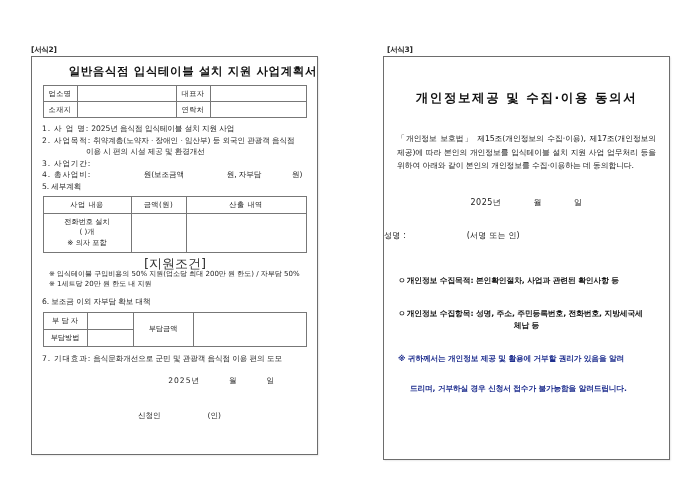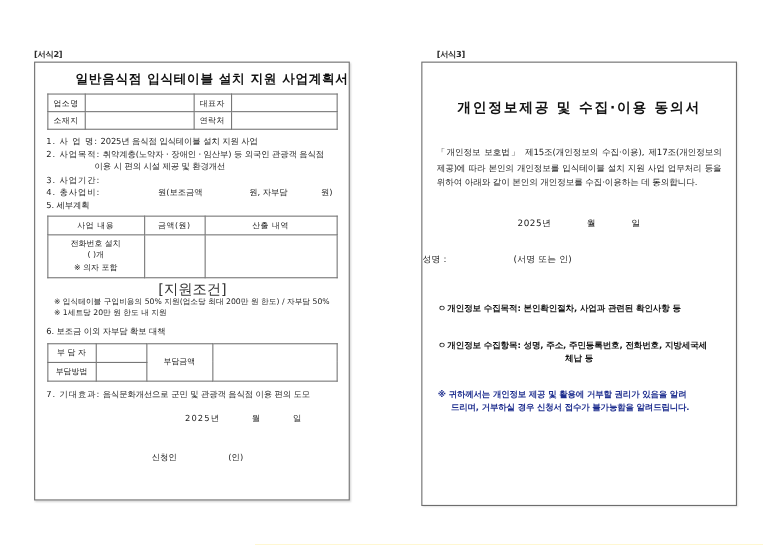--- a/index.html
+++ b/index.html
@@ -208,21 +208,21 @@
   .bullet .mark { margin-right: 1px; }
   .bullet .sub2 { display: block; text-align: center; }
   .notice {
     margin: 8px 14px 0 14px;
     font-size: 7.7px;
     line-height: 12.6px;
     font-weight: bold;
     color: #1f2f8f;
     letter-spacing: -0.15px;
   }
-  .notice .sub { display: block; padding-left: 12px; }
+  .notice .sub { display: block; padding-left: 12px; margin-top: 18px; }
 </style>
 </head>
 <body>
 
 <div class="scan-sheet">
 
   <div class="page page-left">
 
     <div class="form-tag" style="left:31px; top:45px;">[서식2]</div>
 
@@ -352,21 +352,21 @@
         <span>신청인</span>
         <span class="gap"></span>
         <span>(인)</span>
       </div>
 
     </div>
   </div>
 
   <div class="page page-right">
 
-    <div class="form-tag" style="left:47px; top:45px;">[서식3]</div>
+    <div class="form-tag" style="left:37px; top:45px;">[서식3]</div>
 
     <div class="doc-b">
 
       <div class="doc-b-title">개인정보제공 및 수집·이용 동의서</div>
 
       <div class="intro">「개인정보  보호법」 제15조(개인정보의  수집·이용), 제17조(개인정보의 제공)에 따라 본인의 개인정보를 입식테이블 설치 지원 사업 업무처리 등을 위하여 아래와 같이 본인의 개인정보를 수집·이용하는 데 동의합니다.</div>
 
       <div class="date-row">
         <span>2025년</span>
         <span class="sp"></span>

